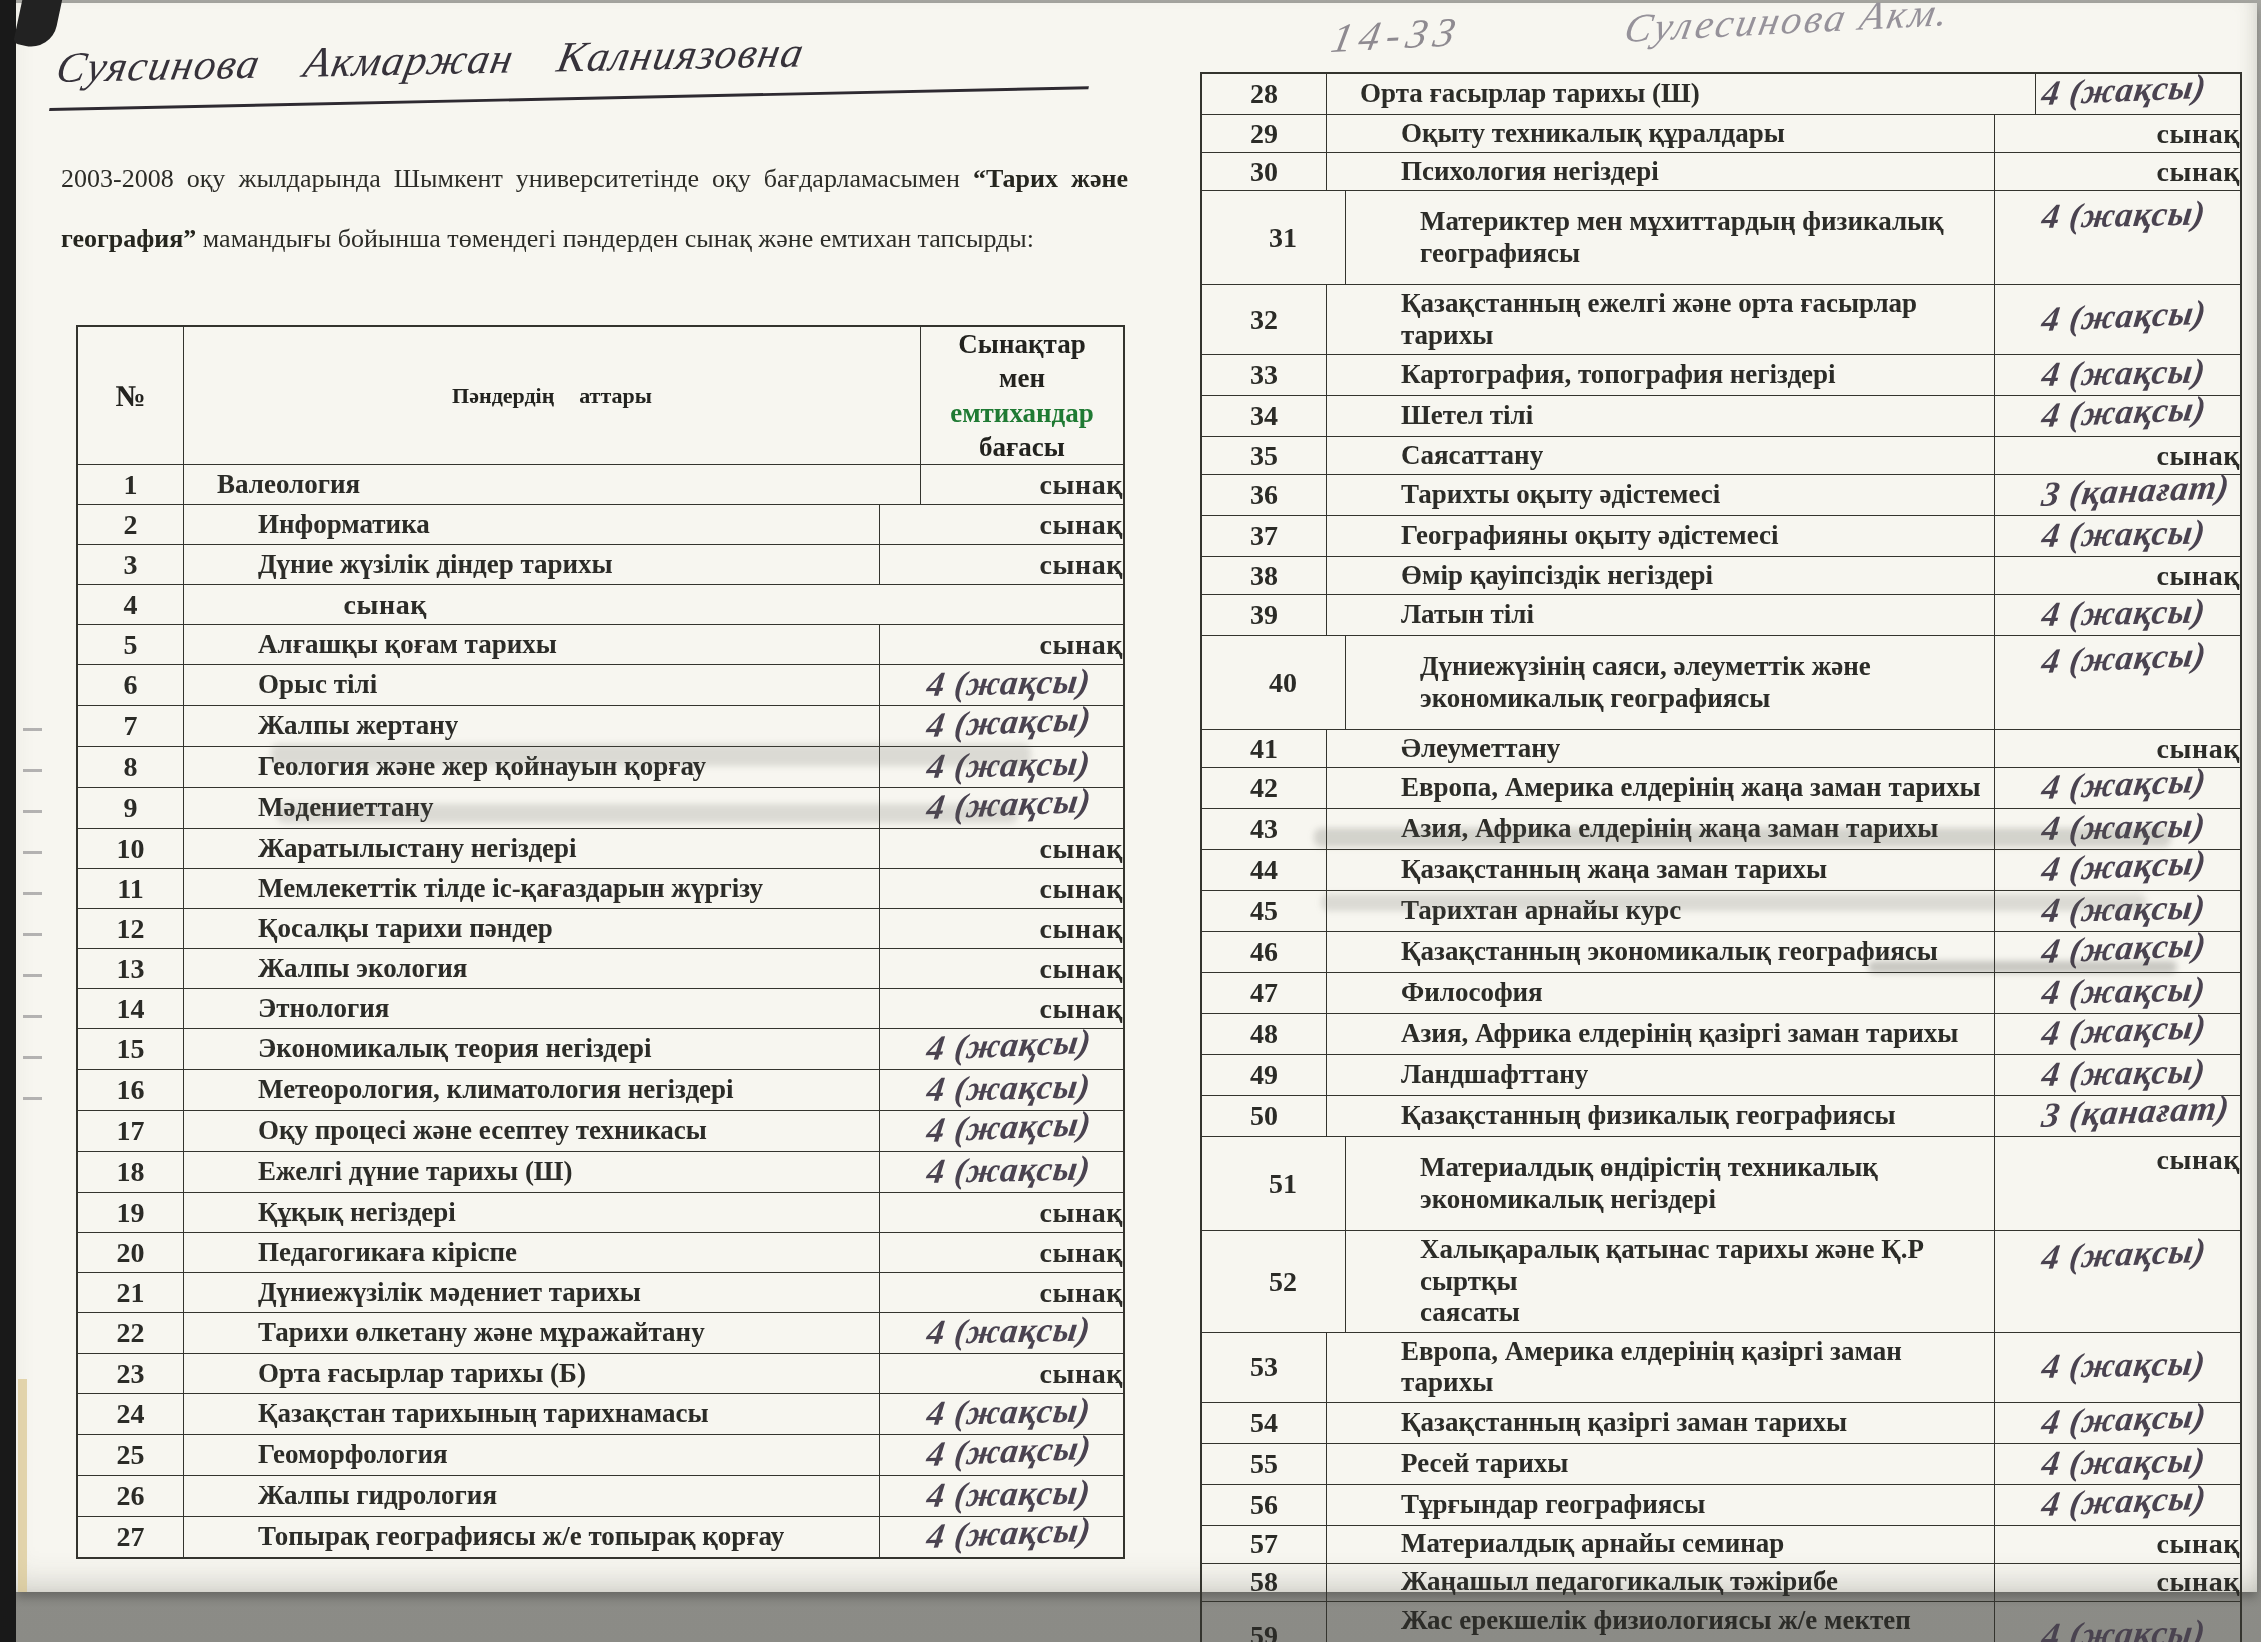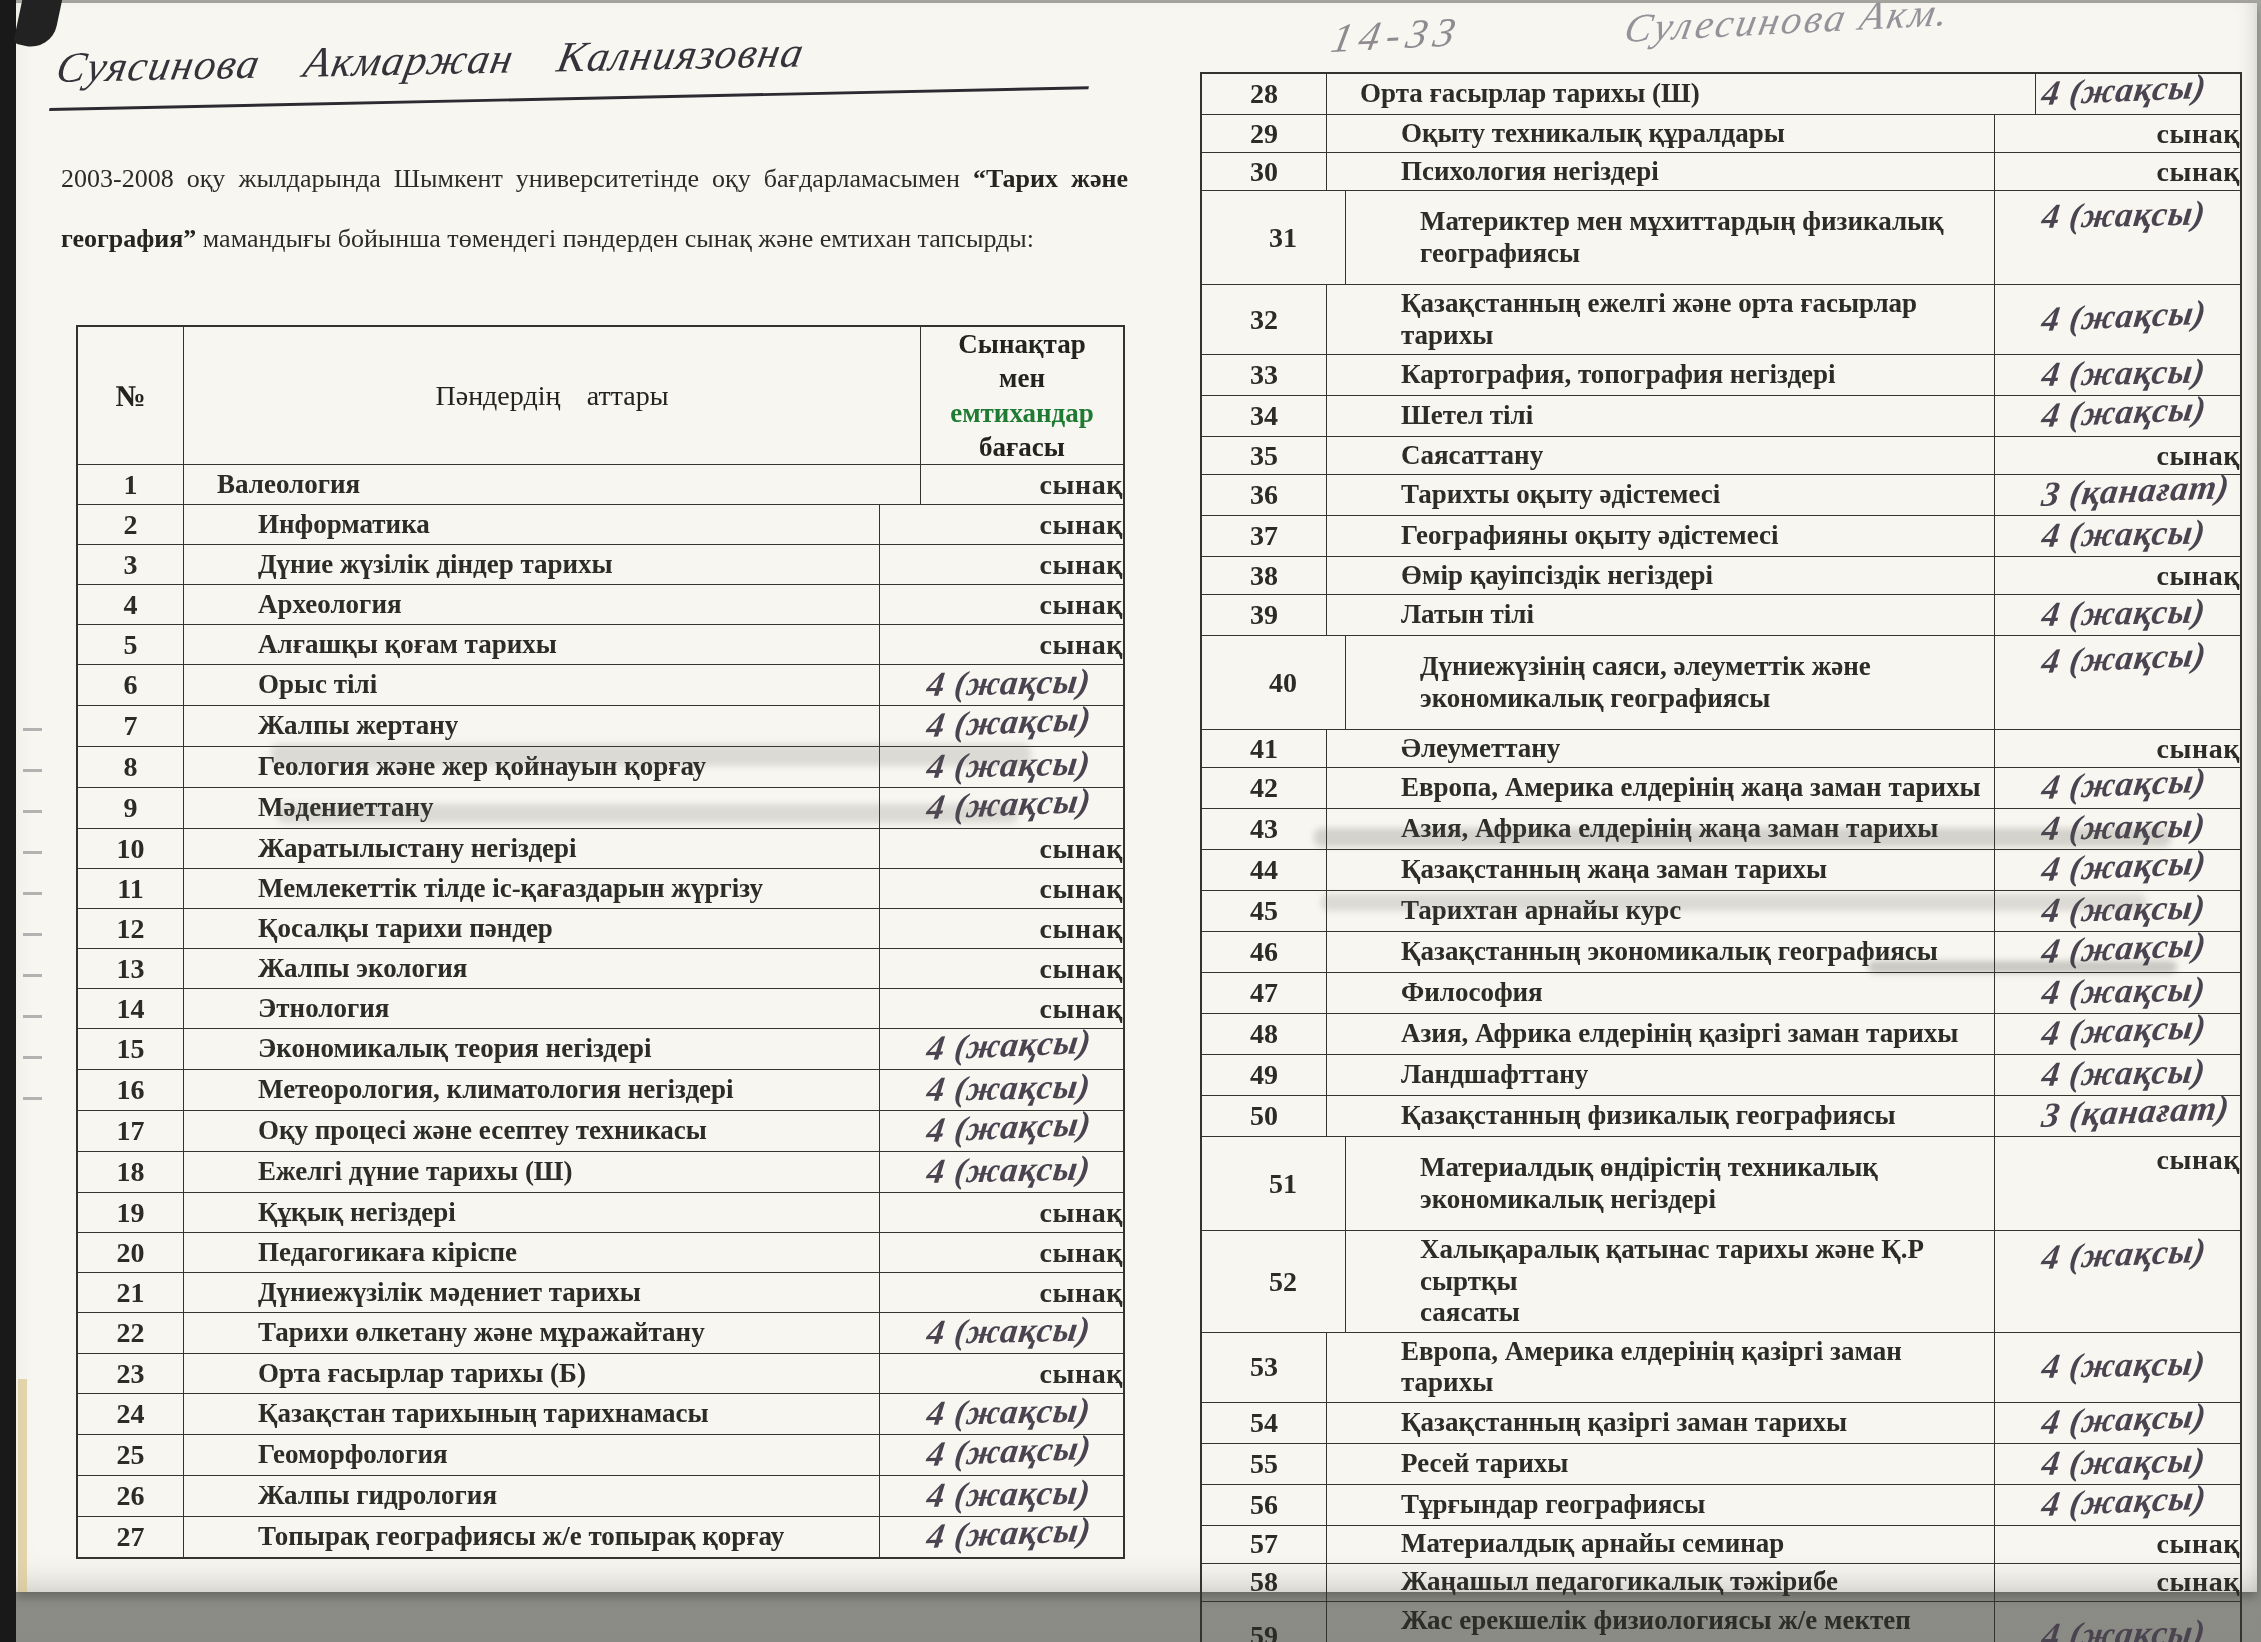--- a/index.html
+++ b/index.html
@@ -53,21 +53,21 @@
             border-right:1.9px solid #34342e; white-space:pre-line; color:#2c2c28; }
   .c-grade { width:var(--gradew); flex-shrink:0; justify-content:flex-end; }
   .printed-text { font-size:28px; letter-spacing:0.6px; color:#2c2c28; }
   .hw-cell { justify-content:flex-start; padding-left:6.4px; }
   .hw-text { font-style:italic; font-size:35px; color:#4a4350; white-space:nowrap;
     letter-spacing:0.6px; transform:skewX(-10deg) rotate(-2.5deg); transform-origin:left center; }
   .trow:nth-child(even) .hw-text { transform:skewX(-8deg) rotate(-1.2deg); }
   .tall .c-grade { align-items:flex-start; padding-top:6.4px; }
 
   .h-cell { font-weight:bold; font-size:30px; color:#23231f; }
-  .h-subj { justify-content:center; padding:0; font-weight:normal; font-size:28px;
+  .h-subj { justify-content:center; padding:0; font-weight:bold; font-size:22px;
             word-spacing:19.3px; color:#23231f; }
   .h-grade { flex-direction:column; justify-content:space-between; font-weight:bold;
              font-size:27px; line-height:34px; color:#23231f; }
   .h-grade .green { color:var(--hdr-green); }
 
   
   .smudge { position:absolute; background:rgba(95,95,86,.18); filter:blur(3.2px);
             border-radius:7.7px; pointer-events:none; }
   .sm1 { left:271px;  top:744px; width:760px; height:22px; }
   .sm2 { left:277px;  top:804px; width:741px; height:19.3px; }
@@ -122,21 +122,20 @@
         </div>
         <div class="trow">
           <div class="cell c-num">3</div>
           <div class="cell c-subj">Дүние жүзілік діндер тарихы</div>
           <div class="cell c-grade">
             <span class="printed-text">сынақ</span>
           </div>
         </div>
         <div class="trow">
           <div class="cell c-num">4</div>
-          <div class="cell c-subj">Археология</div>
           <div class="cell c-grade">
             <span class="printed-text">сынақ</span>
           </div>
         </div>
         <div class="trow">
           <div class="cell c-num">5</div>
           <div class="cell c-subj">Алғашқы қоғам тарихы</div>
           <div class="cell c-grade">
             <span class="printed-text">сынақ</span>
           </div>

